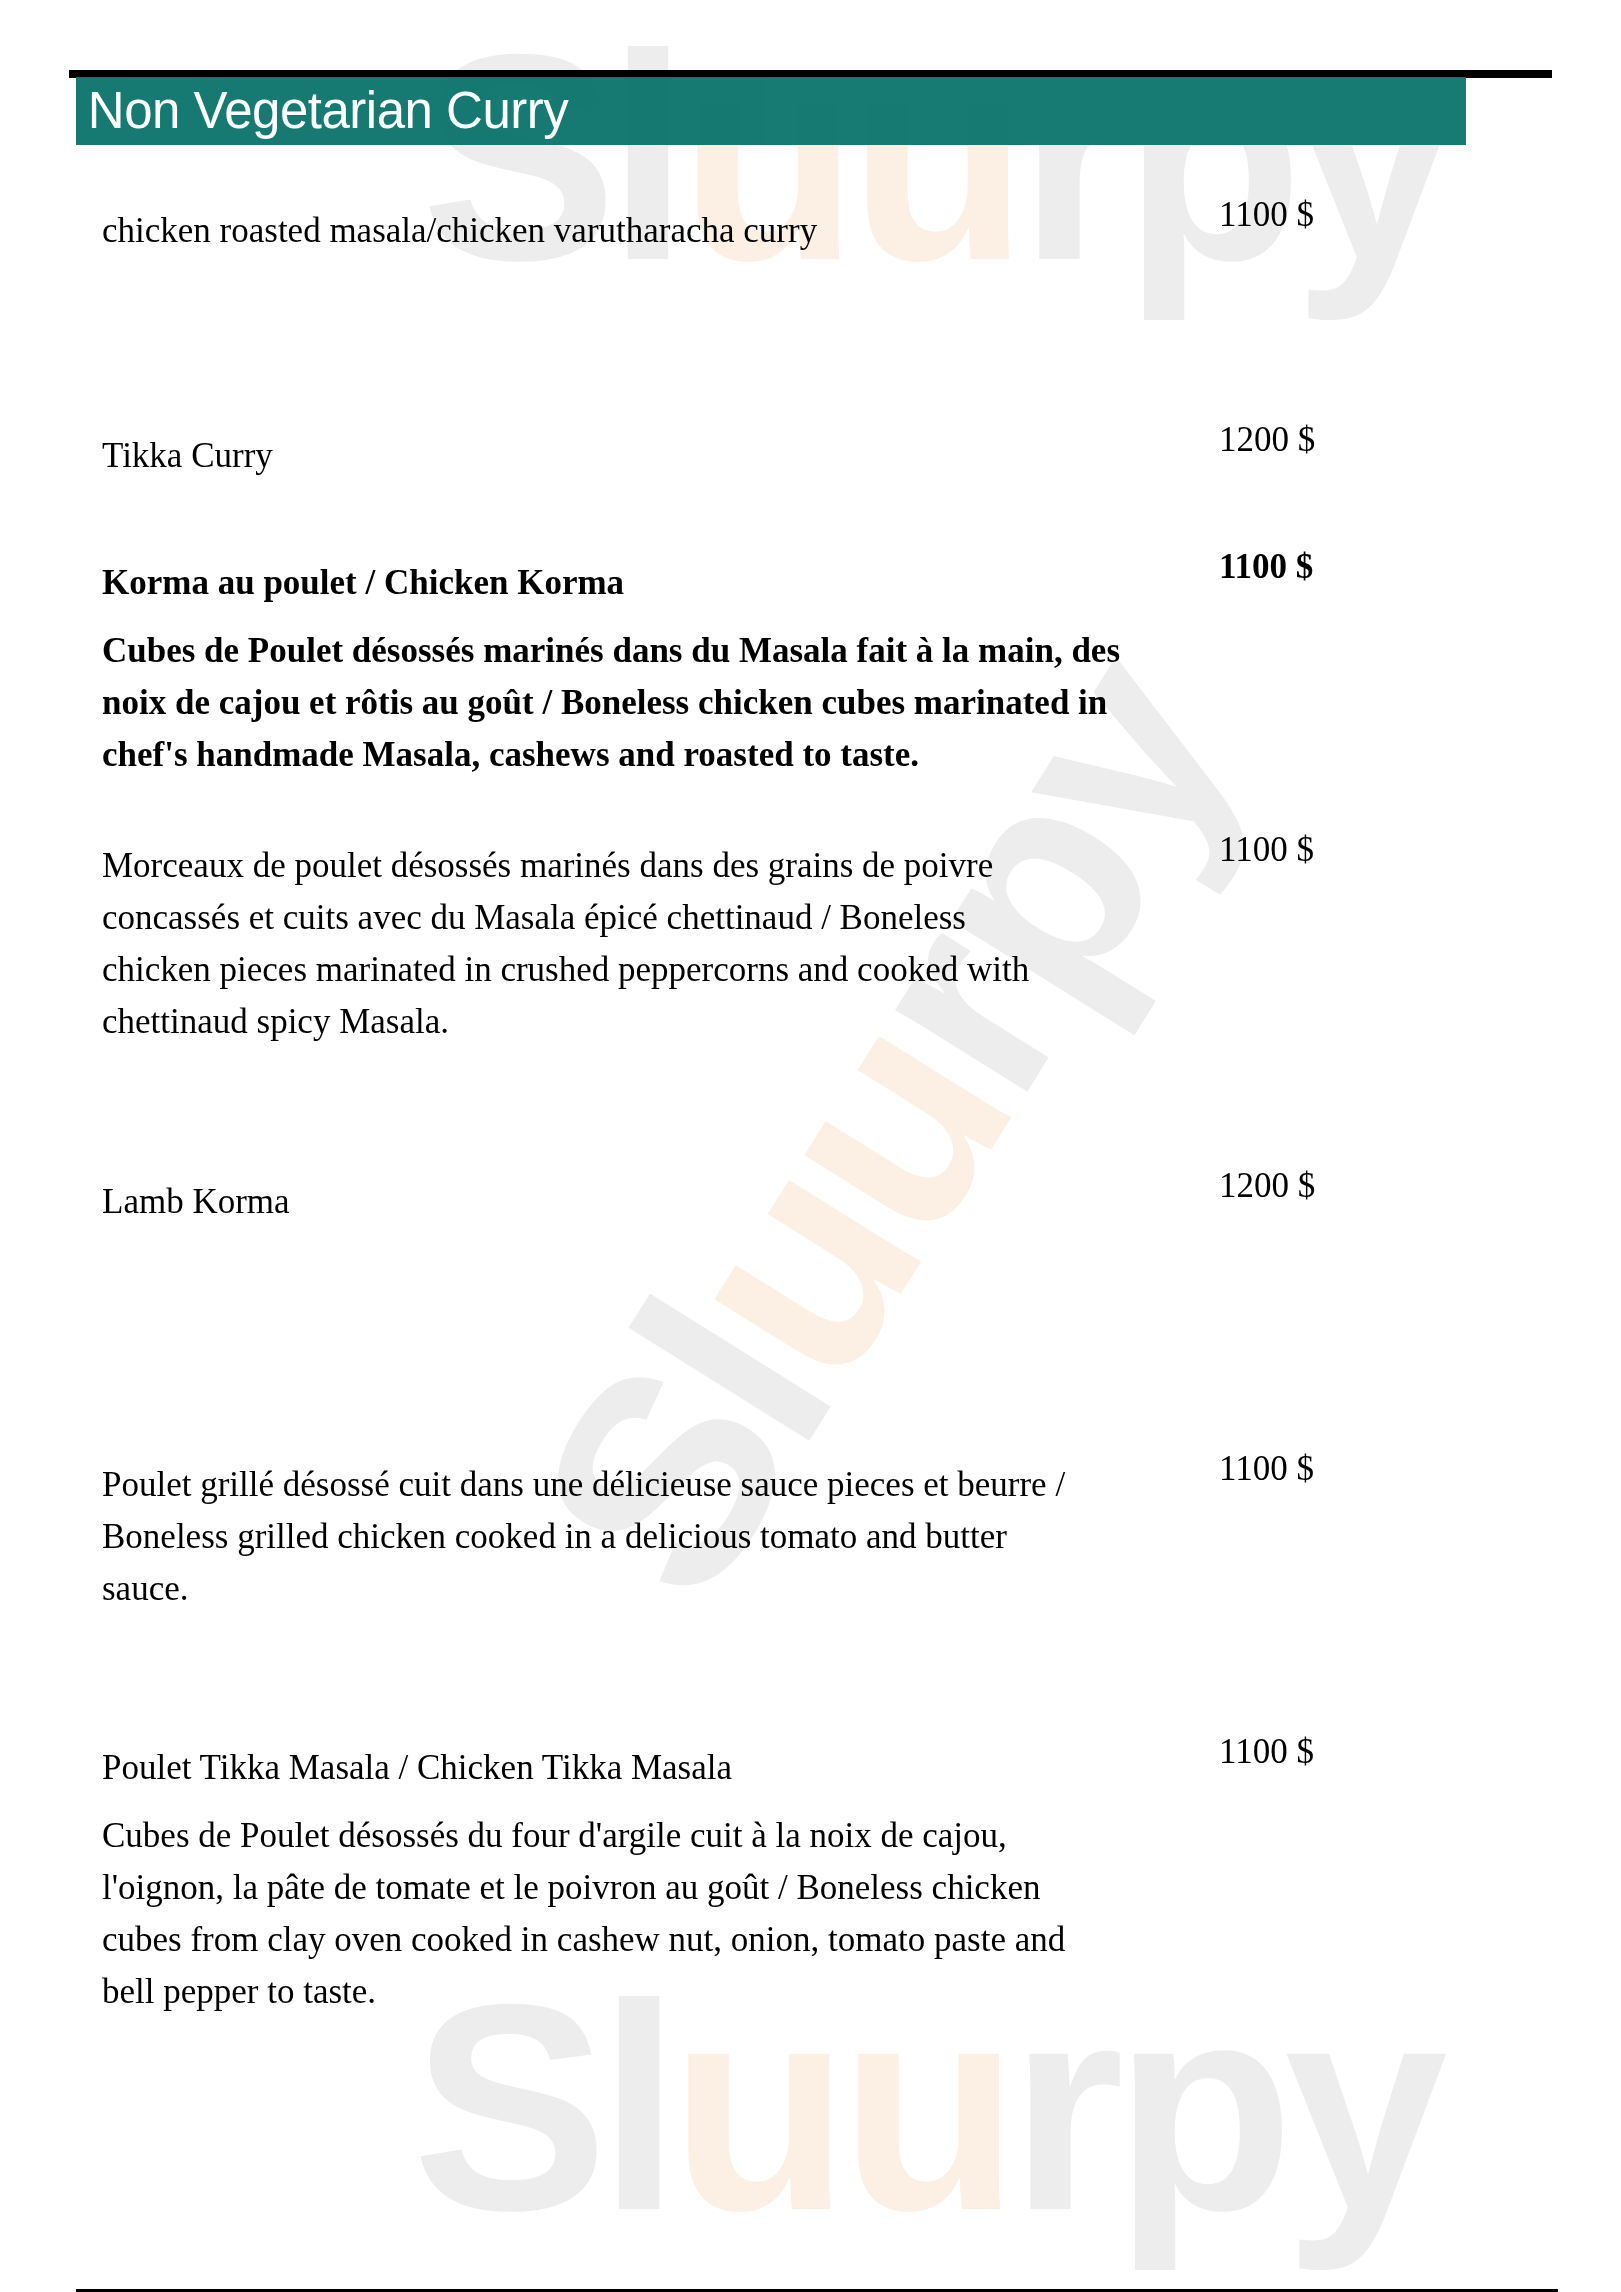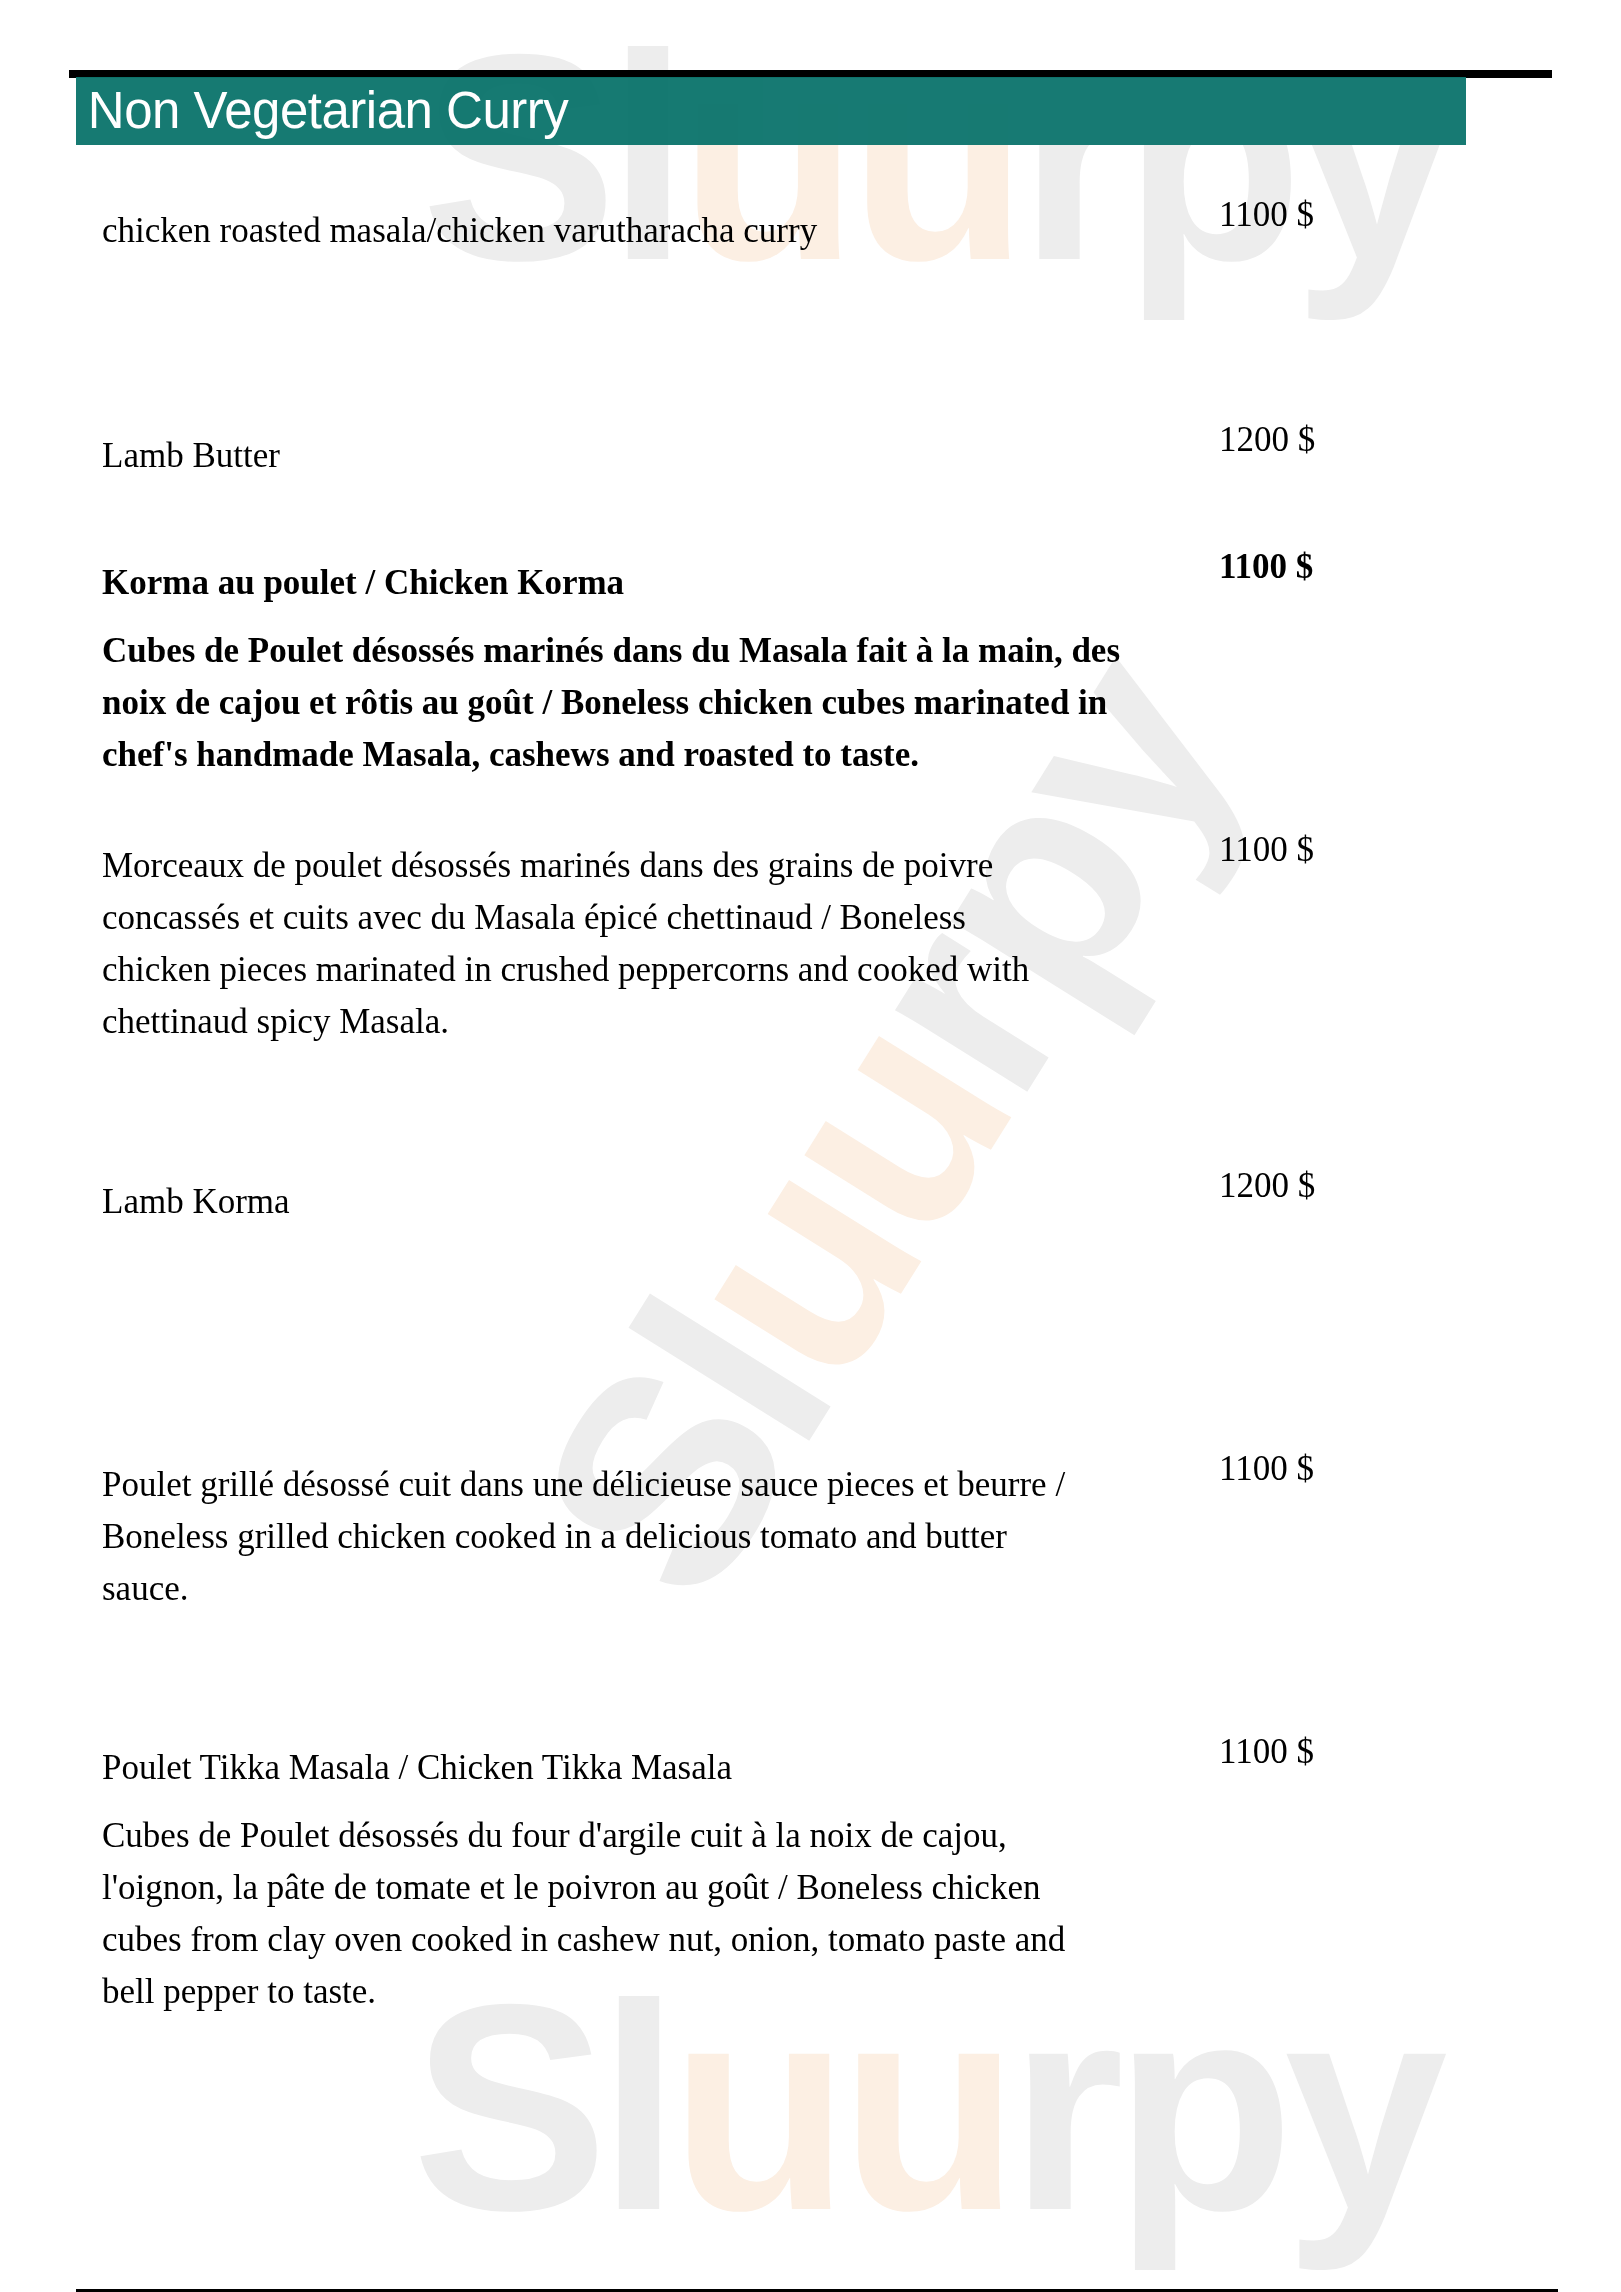--- a/index.html
+++ b/index.html
@@ -41,21 +41,21 @@
 <div class="section-bar">
   <div class="section-title">Non Vegetarian Curry</div>
 </div>
 
 <div class="item" style="top:189px;">
   <p class="item-name">chicken roasted masala/chicken varutharacha curry</p>
   <span class="item-price">1100 $</span>
 </div>
 
 <div class="item" style="top:414px;">
-  <p class="item-name">Lamb Butter</p>
+  <p class="item-name">Tikka Curry</p>
   <span class="item-price">1200 $</span>
 </div>
 
 <div class="item" style="top:541px;font-weight:bold;">
   <p class="item-name">Korma au poulet / Chicken Korma</p>
   <p class="item-desc">Cubes de Poulet désossés marinés dans du Masala fait à la main, des
 noix de cajou et rôtis au goût / Boneless chicken cubes marinated in
 chef's handmade Masala, cashews and roasted to taste.</p>
   <span class="item-price">1100 $</span>
 </div>

